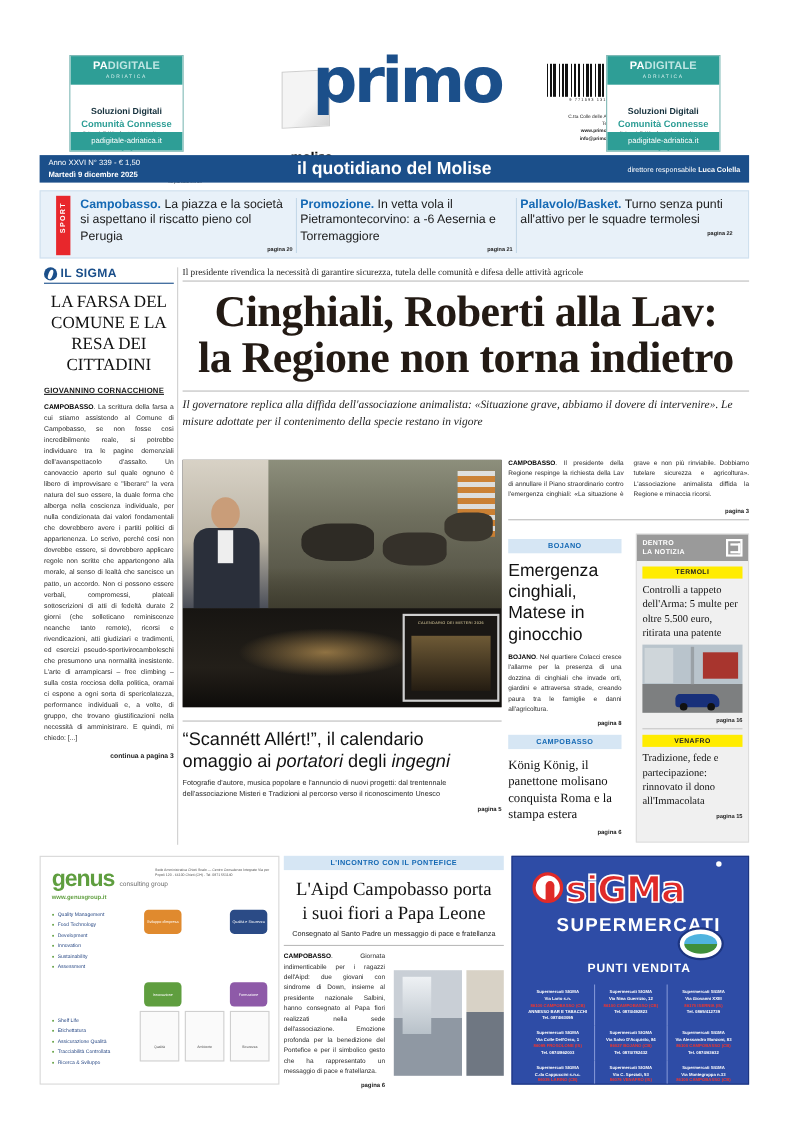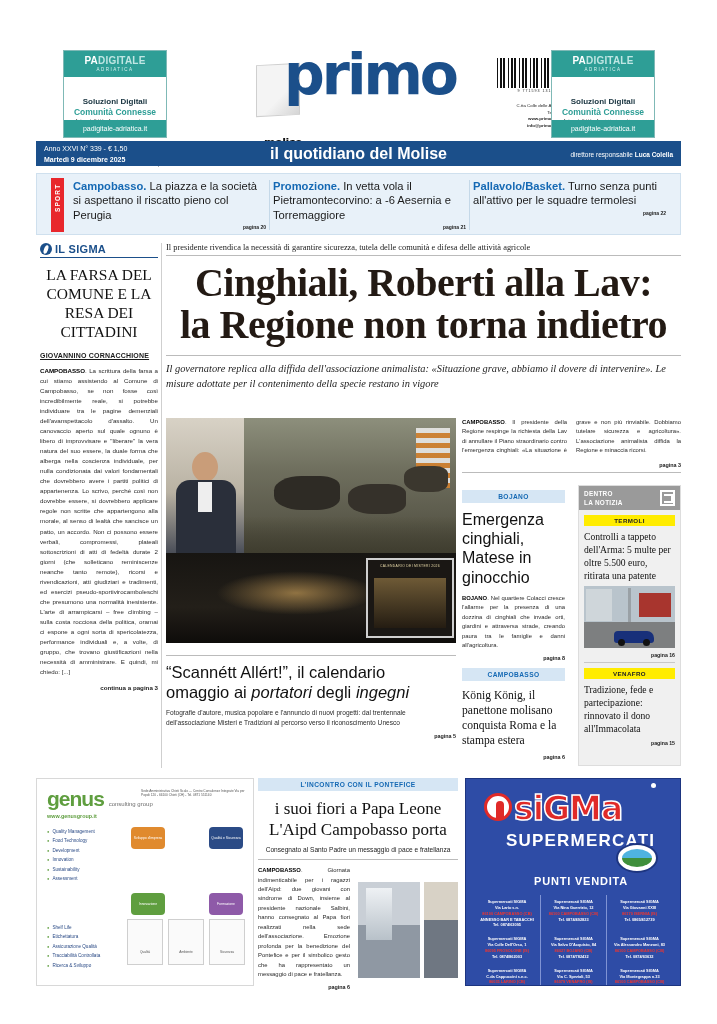--- a/index.html
+++ b/index.html
@@ -487,22 +487,22 @@
     <div class="cards">
       <div class="c" style="left:0">Qualità</div>
       <div class="c" style="left:41px">Ambiente</div>
       <div class="c" style="left:82px">Sicurezza</div>
     </div>
   </div>
 
   <div class="pope">
     <div class="lab">L'INCONTRO CON IL PONTEFICE</div>
     <div class="t">
+      <div>L'Aipd Campobasso porta</div>
       <div>i suoi fiori a Papa Leone</div>
-      <div>L'Aipd Campobasso porta</div>
     </div>
     <div class="s">Consegnato al Santo Padre un messaggio di pace e fratellanza</div>
     <div class="bd"><b>CAMPOBASSO</b><span>. Giornata indimenticabile per i ragazzi dell'Aipd: due giovani con sindrome di Down, insieme al presidente nazionale Salbini, hanno consegnato al Papa fiori realizzati nella sede dell'associazione. Emozione profonda per la benedizione del Pontefice e per il simbolico gesto che ha rappresentato un messaggio di pace e fratellanza.</span></div>
     <div class="pg">pagina 6</div>
     <div class="pics">
       <div class="p1">
           <div class="cur"></div>
         </div>
       <div class="p2"></div>
     </div>

